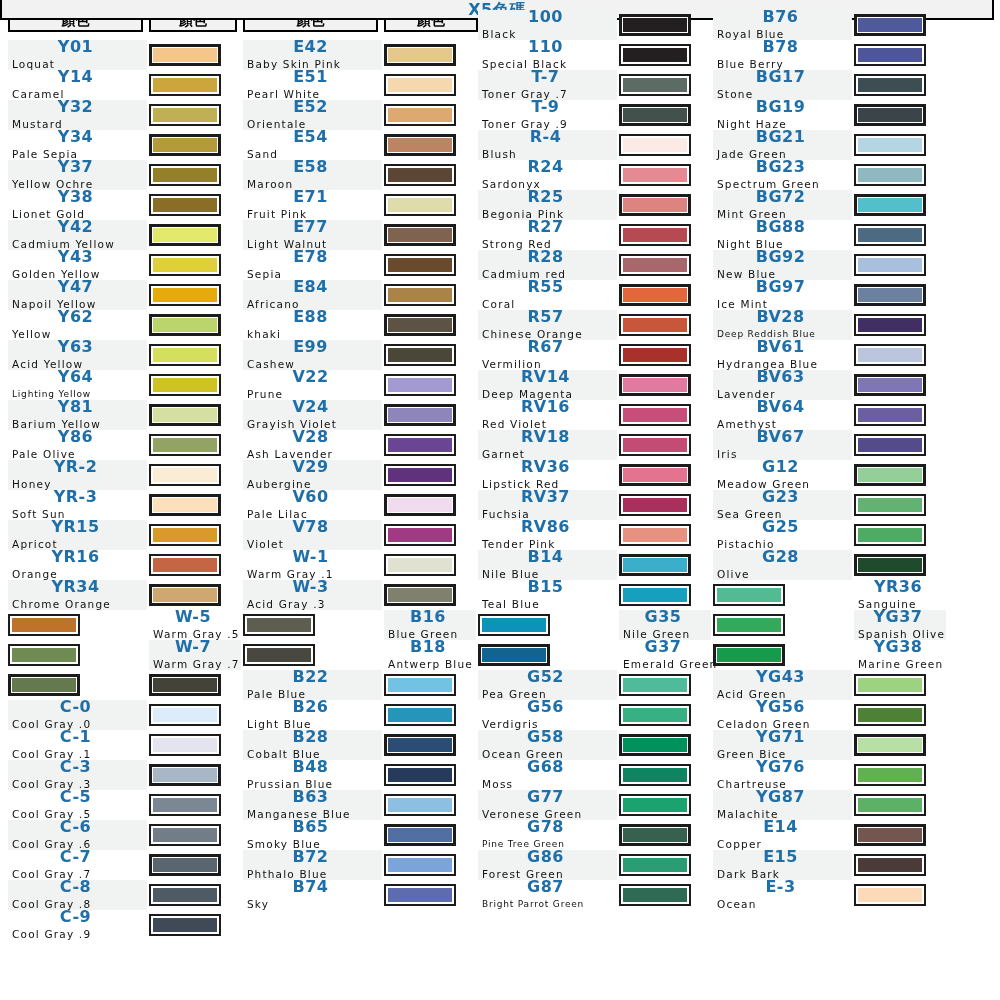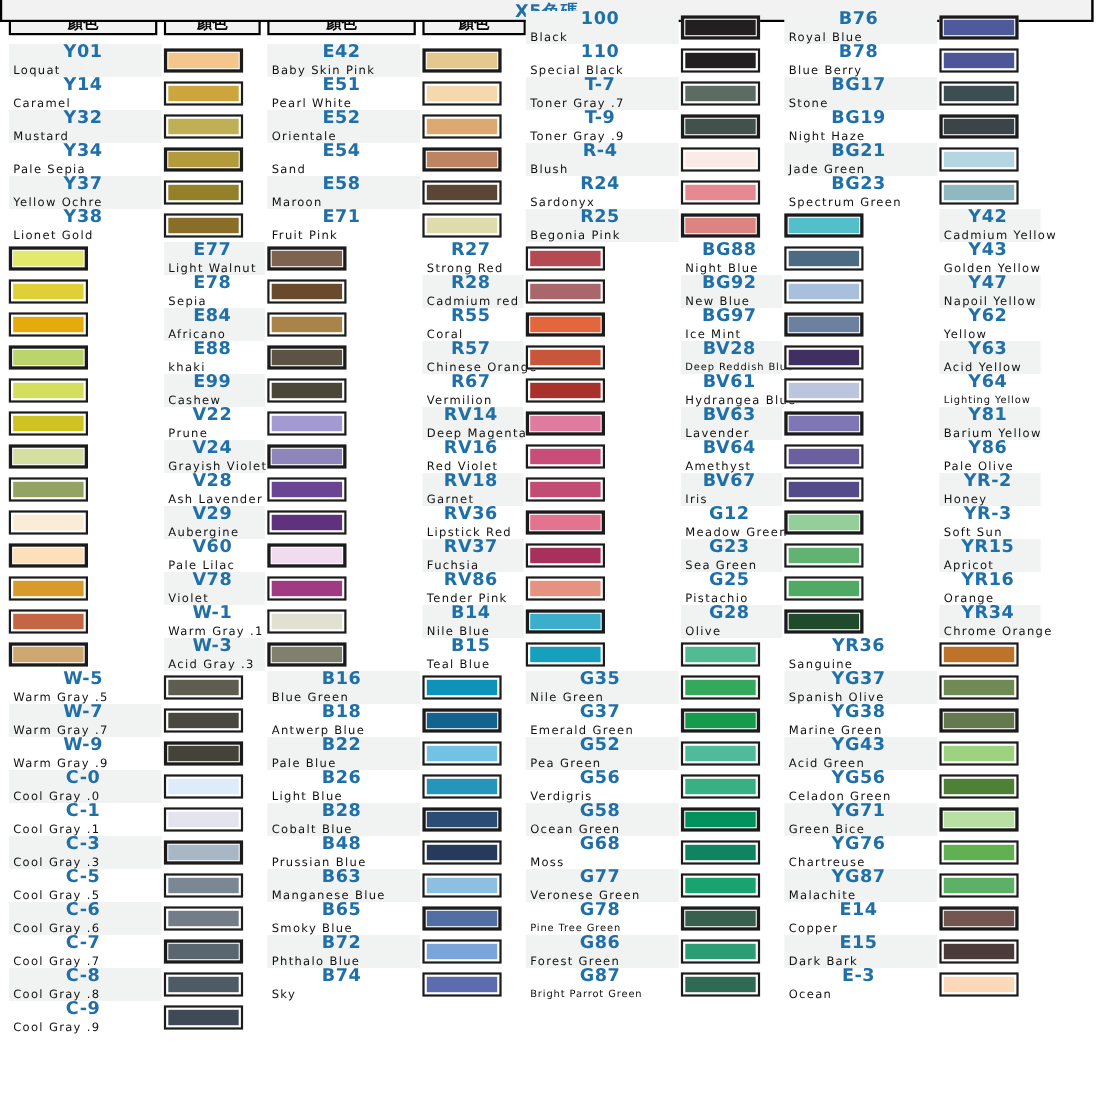--- a/index.html
+++ b/index.html
@@ -319,20 +319,24 @@
       </div>
       <div class="namecell alt">
         <div class="code">R25</div>
         <div class="nm">Begonia Pink</div>
       </div>
       <div class="swcell">
         <div class="sw f3">
           <i style="background: rgb(221, 132, 128);"></i>
         </div>
       </div>
+      <div class="namecell alt">
+        <div class="code">BG72</div>
+        <div class="nm">Mint Green</div>
+      </div>
       <div class="swcell">
         <div class="sw f3">
           <i style="background: rgb(83, 191, 203);"></i>
         </div>
       </div>
       <div class="namecell alt">
         <div class="code">Y42</div>
         <div class="nm">Cadmium Yellow</div>
       </div>
       <div class="swcell">
@@ -868,24 +872,20 @@
         </div>
       </div>
       <div class="namecell">
         <div class="code">YG38</div>
         <div class="nm">Marine Green</div>
       </div>
       <div class="swcell">
         <div class="sw f3">
           <i style="background: rgb(100, 121, 77);"></i>
         </div>
-      </div>
-      <div class="namecell">
-        <div class="code">W-9</div>
-        <div class="nm">Warm Gray .9</div>
       </div>
       <div class="swcell last">
         <div class="sw f3">
           <i style="background: rgb(67, 67, 58);"></i>
         </div>
       </div>
       <div class="namecell alt">
         <div class="code">B22</div>
         <div class="nm">Pale Blue</div>
       </div>

